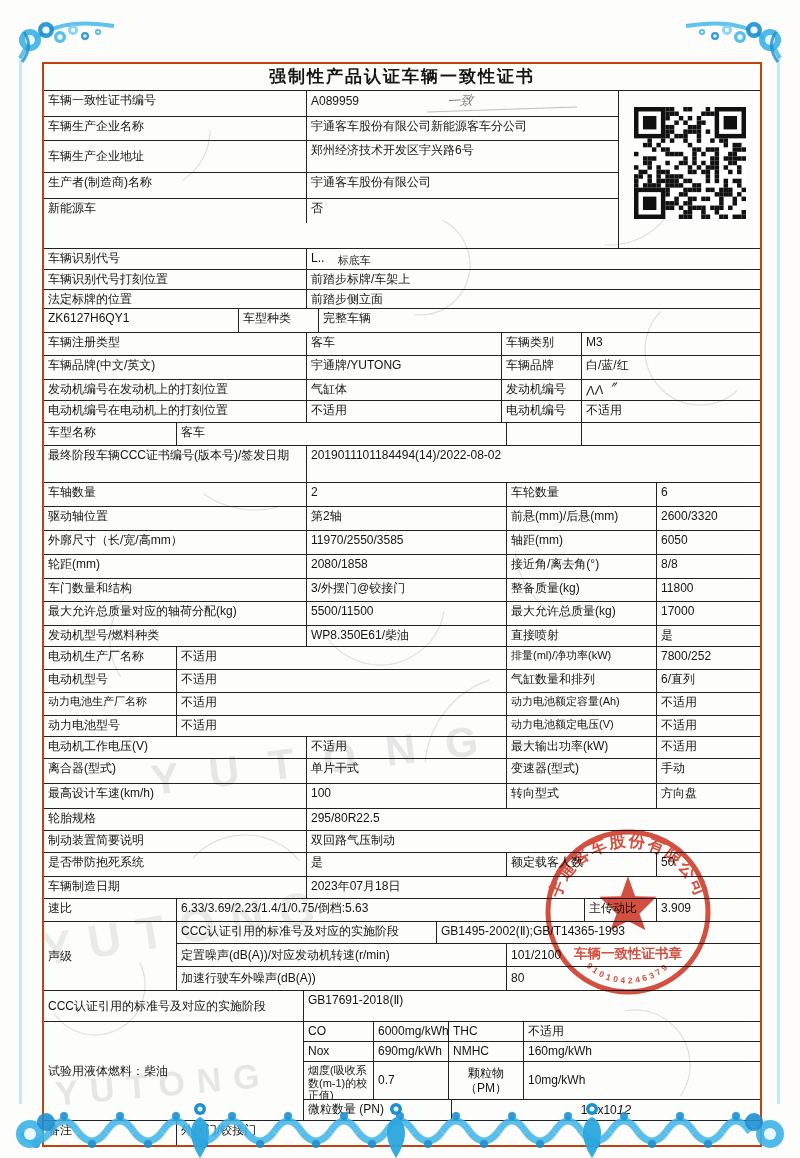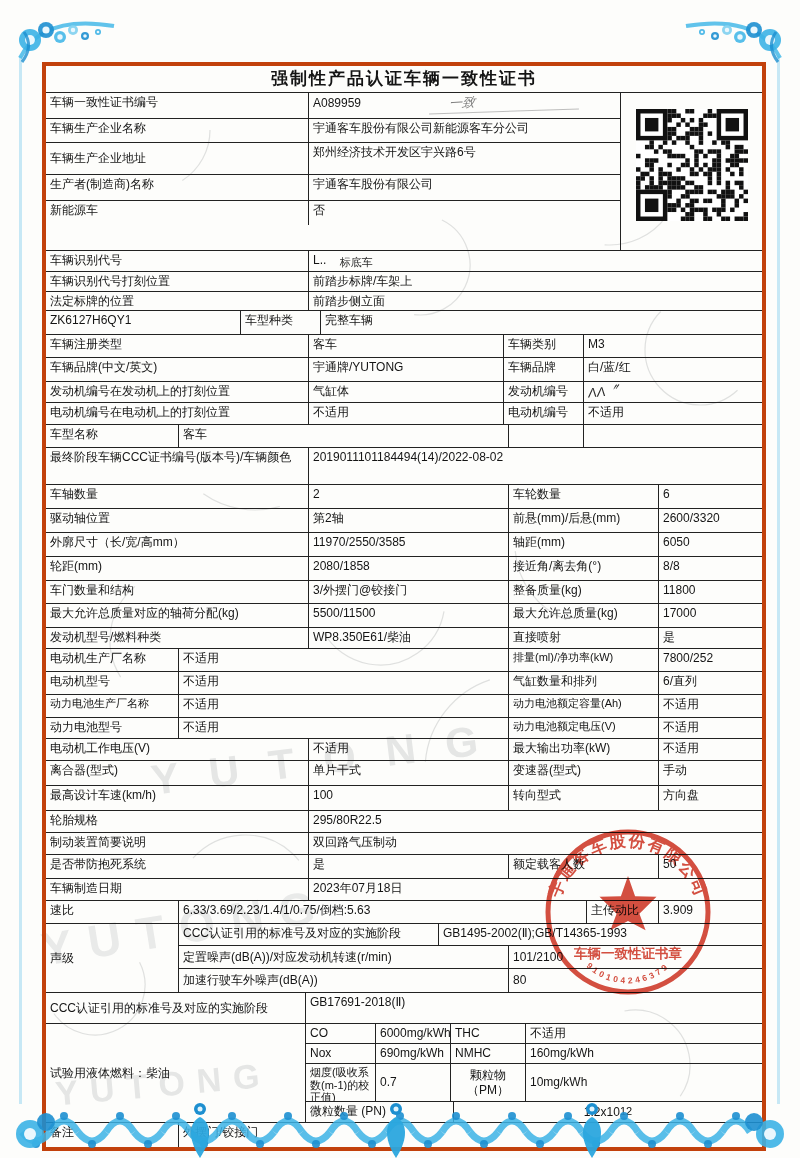--- a/index.html
+++ b/index.html
@@ -1,34 +1,34 @@
 <!DOCTYPE html>
 <html><head>
 <meta charset="utf-8">
 <style>
   html,body{margin:0;padding:0;background:#fff;}
   #page{position:relative;width:800px;height:1158px;background:#fdfdfb;overflow:hidden;
         font-family:"Liberation Sans","DejaVu Sans",sans-serif;color:#141414;}
   
-  #tbl{position:absolute;left:42px;top:62px;width:716px;border:4px solid #c2410c;
+  #tbl{position:absolute;left:42px;top:62px;width:716px;border:2px solid #c2410c;
        background:rgba(255,255,255,.0);z-index:2;}
   .row{display:flex;border-bottom:1px solid #222;box-sizing:border-box;}
   #tbl>.row:last-child{border-bottom:0;}
   .stack{display:flex;flex-direction:column;box-sizing:border-box;}
   .stack>.row:last-child{border-bottom:0;}
   .cell{border-right:1px solid #222;box-sizing:border-box;padding:2px 4px;overflow:hidden;
         font-size:12px;line-height:1.22;}
   .cell:last-child{border-right:0;}
   .vc{display:flex;align-items:center;}
   .ctr{justify-content:center;text-align:center;}
   .sm{font-size:11px;line-height:1.15;}
   #title{height:26px;font-size:17px;font-weight:bold;letter-spacing:2px;text-align:center;
          line-height:25px;border-bottom:1px solid #222;}
   .qrcell{flex:1;border-left:0;display:flex;align-items:flex-start;justify-content:center;padding-top:16px;}
-  sup{font-size:11px;}
+  sup{font-size:13px;font-style:italic;}
   
   .scrib{display:inline-block;color:#555;opacity:.75;transform:rotate(-3deg) skewX(-10deg);
          font-style:italic;font-size:13px;}
   .scrib2{display:inline-block;color:#2c2c2c;transform:rotate(-6deg);font-style:italic;font-size:13px;}
   .vinnote{font-size:11px;color:#2a2a2a;margin-left:10px;position:relative;top:2px;margin-top:44px;}
   .pencil{position:absolute;border-top:1.5px solid #8a8a8a;opacity:.55;transform:rotate(-2deg);}
   
   .wm{position:absolute;z-index:1;color:rgba(135,140,143,.20);font-weight:bold;white-space:nowrap;}
   
   #stamp{position:absolute;left:540px;top:824px;z-index:4;opacity:.88;mix-blend-mode:multiply;}
@@ -480,21 +480,21 @@
       <div class="cell" style="flex:1">不适用</div>
     </div>
     <div class="row" style="height:23px">
       <div class="cell" style="width:133px">车型名称</div>
       <div class="cell" style="width:330px">客车</div>
       <div class="cell" style="width:75px"></div>
       <div class="cell" style="flex:1"></div>
     </div>
 
     <div class="row" style="height:37px">
-      <div class="cell" style="width:263px">最终阶段车辆CCC证书编号(版本号)/车辆颜色</div>
+      <div class="cell" style="width:263px">最终阶段车辆CCC证书编号(版本号)/签发日期</div>
       <div class="cell" style="flex:1">2019011101184494(14)/2022-08-02</div>
     </div>
 
     <div class="row" style="height:24px">
       <div class="cell" style="width:263px">车轴数量</div>
       <div class="cell" style="width:200px">2</div>
       <div class="cell" style="width:150px">车轮数量</div>
       <div class="cell" style="flex:1">6</div>
     </div>
     <div class="row" style="height:24px">

